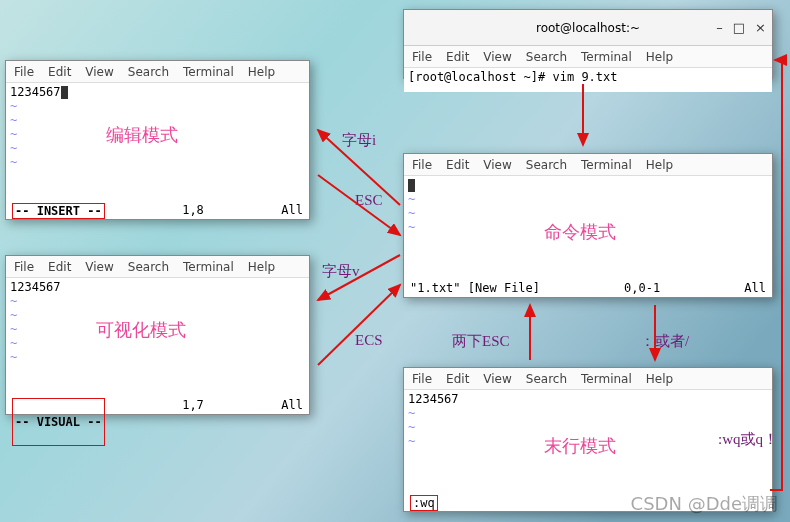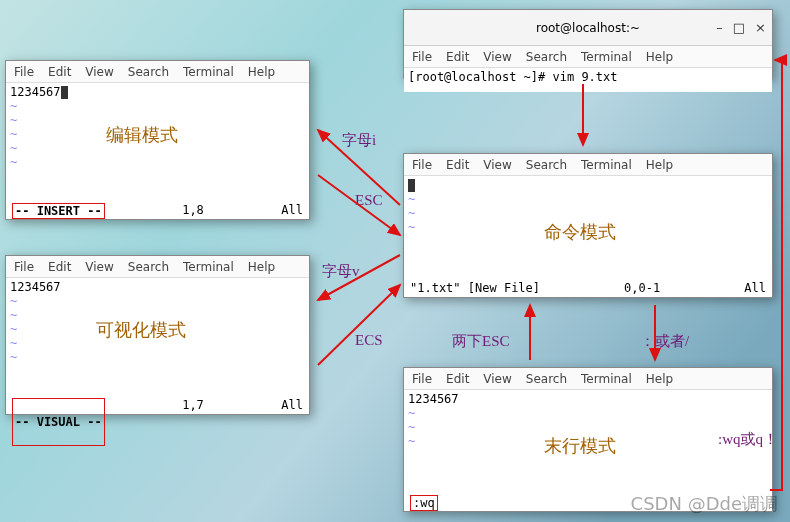--- a/index.html
+++ b/index.html
@@ -10,21 +10,21 @@
             font-size:12px;position:relative;background:#f4f4f4}
   .titlebar .ctrl{position:absolute;right:6px;display:flex;gap:10px;font-size:13px;color:#333}
   .menubar{height:22px;display:flex;align-items:center;gap:14px;padding:0 8px;border-bottom:1px solid #ddd;
            color:#444;font-size:12px;background:#fafafa}
   .editor{position:relative;font-family:"DejaVu Sans Mono",monospace;font-size:12px;background:#fff;
           padding:2px 4px}
   .tilde{color:#8b8bff}
   .status{position:absolute;bottom:0;left:0;right:0;height:16px;display:flex;align-items:flex-start;
           font-family:monospace;font-size:12px;padding:0 6px;background:#fff;justify-content:space-between}
   .redbox{border:1px solid #d11}
-  .modelabel{color:#a16207;font-size:18px;font-family:"SimSun","Songti SC",serif;position:absolute;
+  .modelabel{color:#ec4899;font-size:18px;font-family:"SimSun","Songti SC",serif;position:absolute;
              white-space:nowrap}
   .annot{color:#701a75;font-size:15px;font-family:"SimSun","Songti SC",serif;position:absolute;white-space:nowrap}
   .cursor{display:inline-block;width:7px;height:13px;background:#333;vertical-align:text-bottom}
   .watermark{position:absolute;right:12px;bottom:6px;color:rgba(0,0,0,0.35);font-size:18px}
   svg.arrow{position:absolute;overflow:visible;pointer-events:none}
   .arrow path,.arrow line{stroke:#d11;stroke-width:2;fill:none}
   .arrow polygon{fill:#d11}
 </style>
 </head>
 <body>

